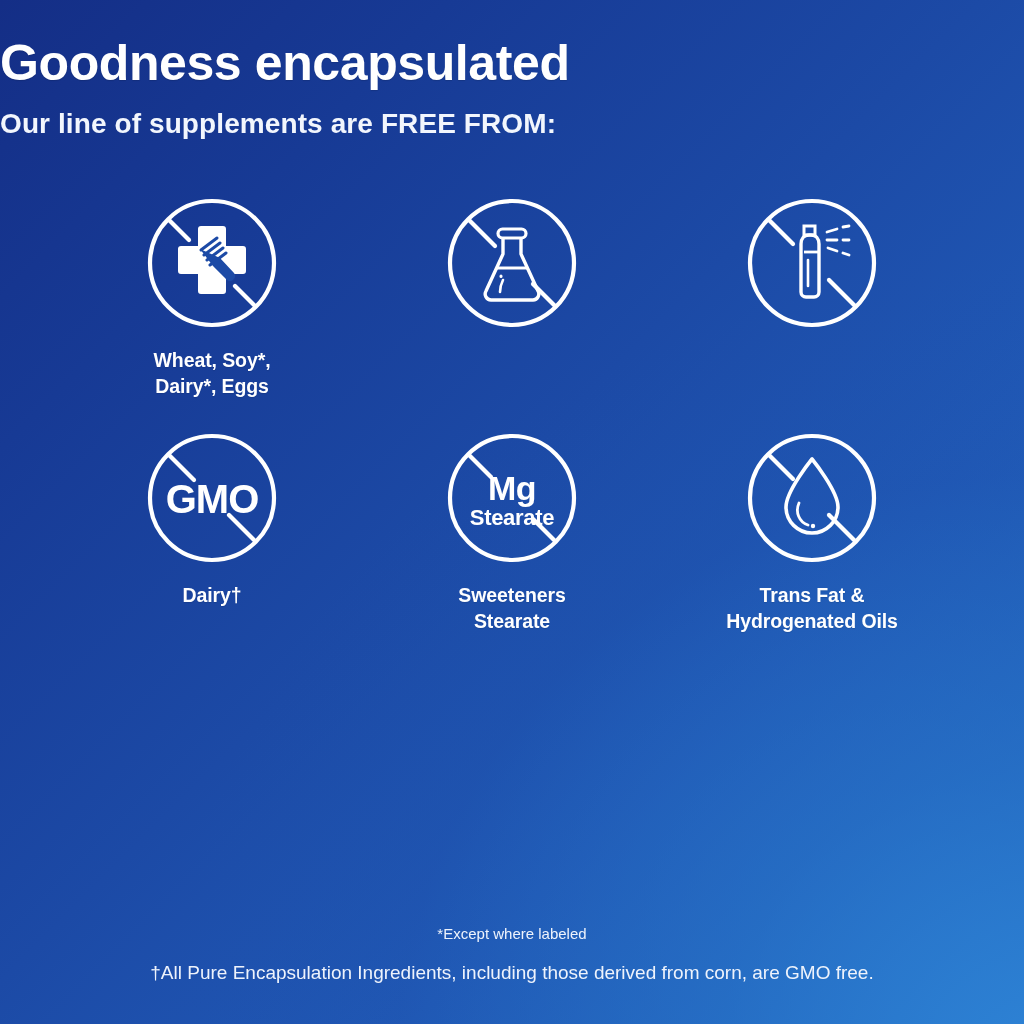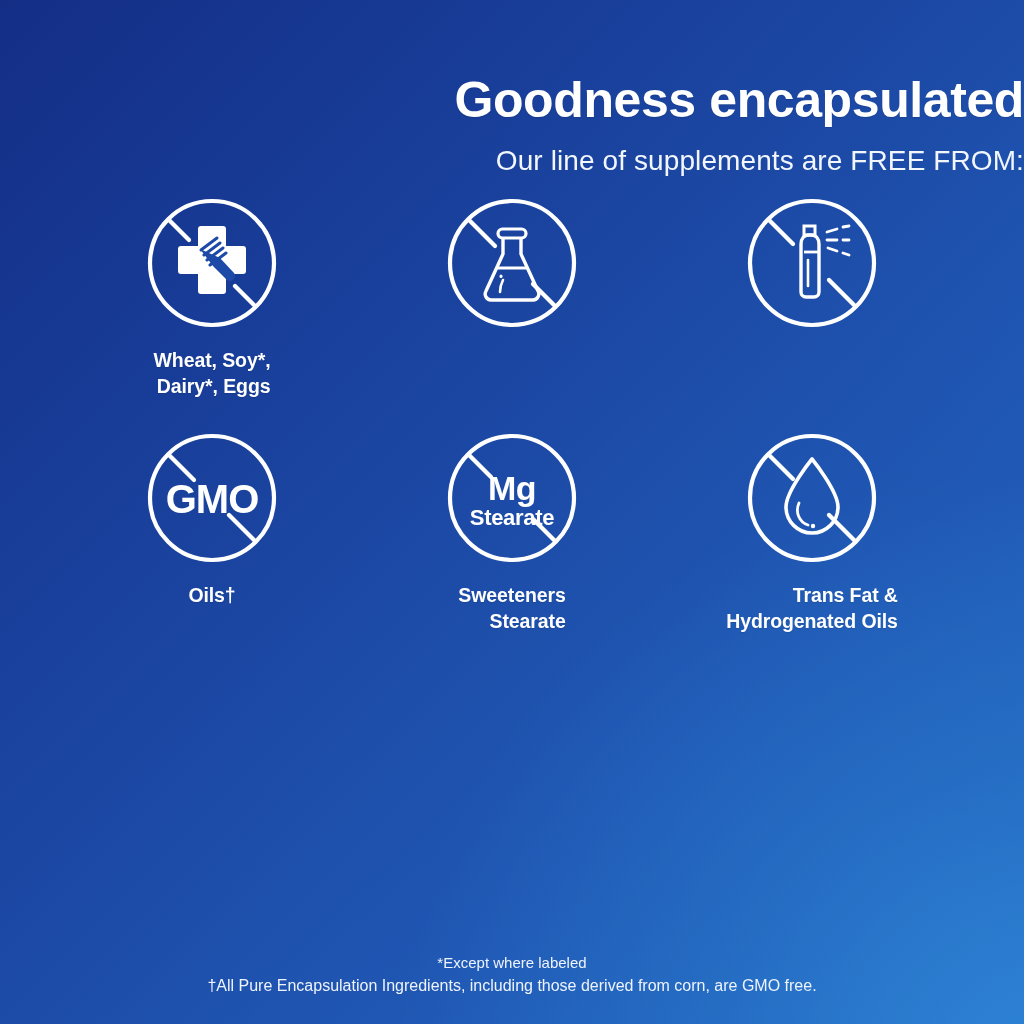--- a/index.html
+++ b/index.html
@@ -26,37 +26,37 @@
     color: #ffffff;
     overflow: hidden;
   }
 
   
   .header {
     position: absolute;
     top: 0;
     left: 0;
     width: 1024px;
-    padding-top: 73px;
-    text-align: right;
+    padding-top: 36px;
+    text-align: left;
   }
   .title {
     margin: 0;
     font-size: 50px;
     font-weight: bold;
     letter-spacing: -0.4px;
     line-height: 1.08;
     color: #ffffff;
     text-shadow: 0 1px 1px rgba(0,0,0,0.12);
   }
   .subtitle {
     margin: 0;
     padding-top: 19px;
     font-size: 28px;
-    font-weight: normal;
+    font-weight: bold;
     letter-spacing: 0.1px;
     line-height: 1.1;
     color: #f2f6fd;
   }
 
   
   .grid {
     position: absolute;
     top: 196px;
     left: 62px;
@@ -82,44 +82,44 @@
     display: block;
     width: 134px;
     height: 134px;
     overflow: visible;
   }
   .cell-label {
     margin-top: 17px;
     font-size: 19.5px;
     font-weight: bold;
     line-height: 1.34;
-    text-align: right;
+    text-align: center;
     color: #ffffff;
     white-space: pre-line;
     letter-spacing: -0.1px;
     text-shadow: 0 1px 1px rgba(0,0,0,0.10);
   }
 
   
   .footnotes {
     position: absolute;
     left: 0;
     bottom: 25px;
     width: 1024px;
     text-align: center;
   }
   .footnote {
-    margin: 0;
+    margin: 12px;
     font-size: 15px;
     line-height: 1.55;
     color: #eef3fc;
     font-weight: normal;
   }
   .footnote.first { font-size: 15px; }
-  .footnote.second { font-size: 16px; }
+  .footnote.second { font-size: 19px; }
 </style>
 </head>
 <body>
 
 <div id="poster">
 
   <div class="header">
     <h1 class="title">Goodness encapsulated</h1>
     <p class="subtitle">Our line of supplements are FREE FROM:</p>
   </div>
@@ -187,21 +187,21 @@
 
     <div class="cell">
       <div class="badge">
         <svg viewBox="0 0 134 134" aria-hidden="true">
           <circle cx="67" cy="67" r="62" fill="none" stroke="#ffffff" stroke-width="4.2"></circle>
           <line x1="25" y1="25" x2="49" y2="49" stroke="#ffffff" stroke-width="4.2" stroke-linecap="round"></line>
           <line x1="84" y1="84" x2="109" y2="109" stroke="#ffffff" stroke-width="4.2" stroke-linecap="round"></line>
           <text x="67" y="82" text-anchor="middle" fill="#ffffff" font-family="Liberation Sans, sans-serif" font-size="40" font-weight="bold" letter-spacing="-1">GMO</text>
         </svg>
       </div>
-      <div class="cell-label">Oils†</div>
+      <div class="cell-label">Dairy†</div>
     </div>
 
 
     <div class="cell">
       <div class="badge">
         <svg viewBox="0 0 134 134" aria-hidden="true">
           <circle cx="67" cy="67" r="62" fill="none" stroke="#ffffff" stroke-width="4.2"></circle>
           <line x1="25" y1="25" x2="46" y2="46" stroke="#ffffff" stroke-width="4.2" stroke-linecap="round"></line>
           <line x1="88" y1="88" x2="109" y2="109" stroke="#ffffff" stroke-width="4.2" stroke-linecap="round"></line>
           <text x="67" y="69" text-anchor="middle" fill="#ffffff" font-family="Liberation Sans, sans-serif" font-size="34" font-weight="bold" letter-spacing="-0.5">Mg</text>

